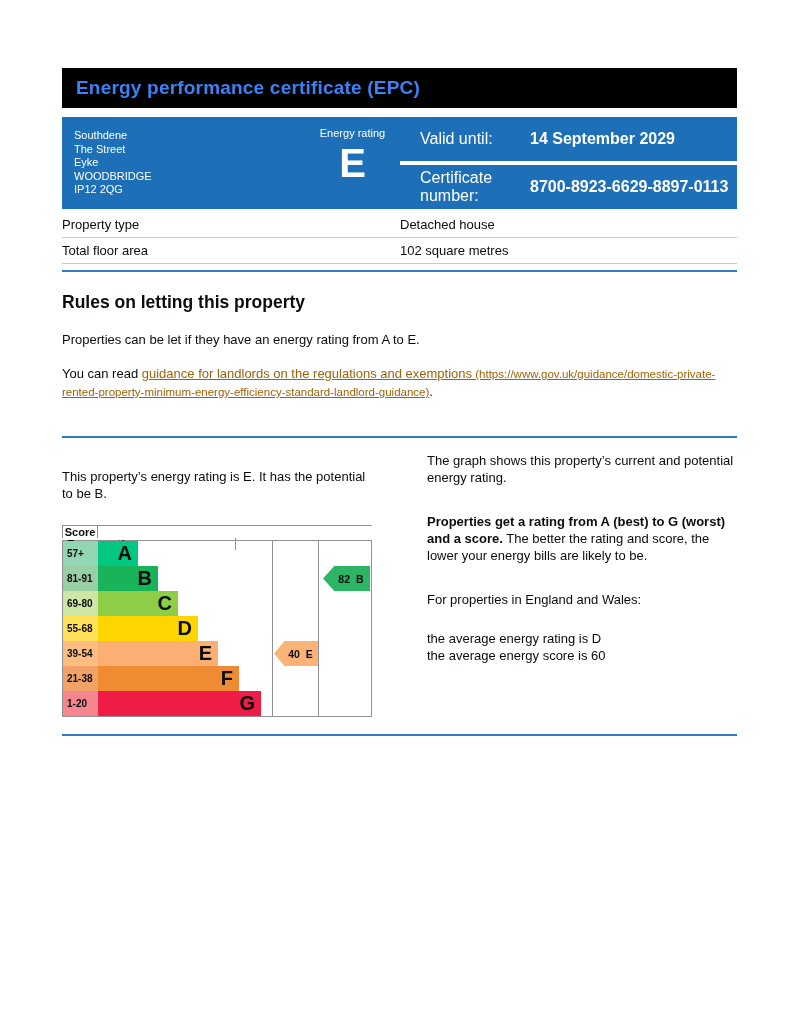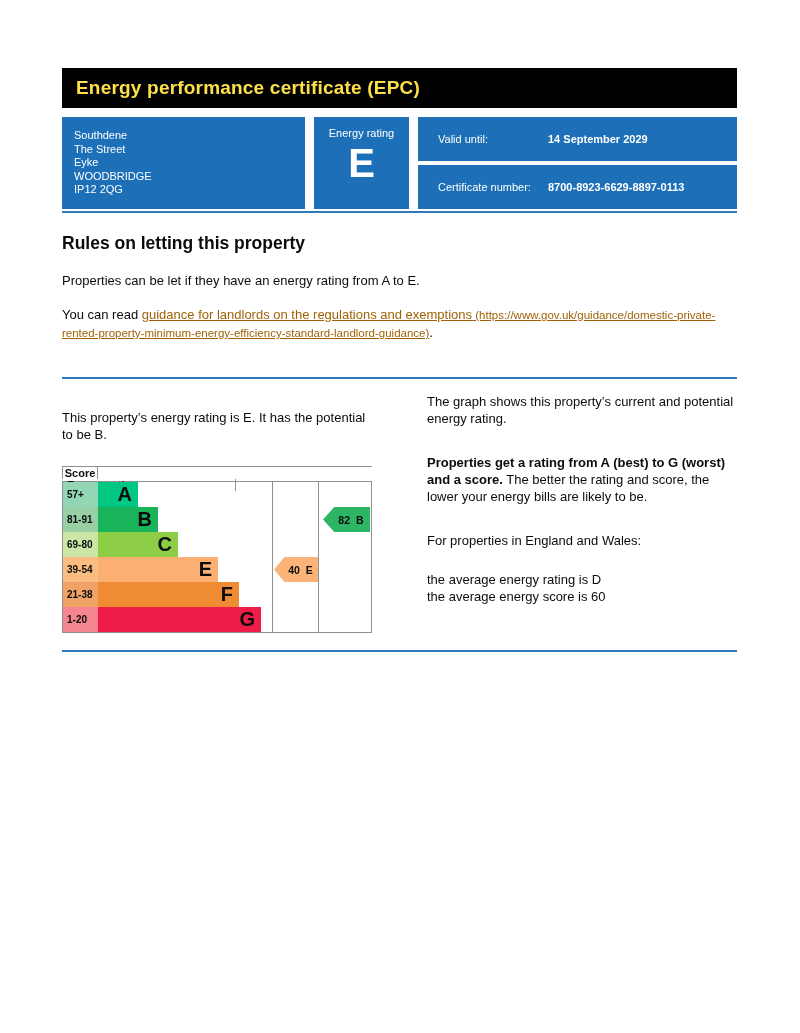--- a/index.html
+++ b/index.html
@@ -10,31 +10,31 @@
     color: #0b0c0c;
     position: relative;
   }
   .content { padding: 68px 63px 0 62px; width: 800px; }
 
   
   .doc-header {
     background: #000000; height: 40px;
     display: flex; align-items: center; padding-left: 14px;
   }
-  .doc-header h1 { color: #fde047; font-size: 19px; font-weight: bold; letter-spacing: 0.2px; }
-
-  
-  .summary { display: grid; grid-template-columns: 243px 95px 1fr; gap: 9px; margin-top: 9px; height: 88px; }
+  .doc-header h1 { color: #3b82f6; font-size: 19px; font-weight: bold; letter-spacing: 0.2px; }
+
+  
+  .summary { display: grid; grid-template-columns: 243px 95px 1fr; gap: 0; margin-top: 9px; height: 88px; }
   .blue-box { background: #1d70b8; color: #ffffff; }
   .address-box { padding: 12px 12px; font-size: 11px; line-height: 13.5px; white-space: pre-line; }
   .rating-box { text-align: center; padding-top: 10px; }
   .rating-box .label { font-size: 11px; display: block; }
   .rating-box .big-letter { font-size: 40px; font-weight: bold; line-height: 44px; display: block; margin-top: 2px; }
   .validity-col { display: flex; flex-direction: column; gap: 4px; }
-  .validity-col .blue-box { flex: 1; display: flex; align-items: center; padding-left: 20px; font-size: 11px; }
+  .validity-col .blue-box { flex: 1; display: flex; align-items: center; padding-left: 20px; font-size: 16px; }
   .validity-col .vlabel { width: 110px; flex: none; }
   .validity-col .vvalue { font-weight: bold; }
 
   
   .details { margin-top: 7px; }
   .detail-row { display: flex; align-items: center; height: 26px; border-bottom: 1px solid #c9c9c9; font-size: 13px; }
   .detail-row .dlabel { width: 338px; flex: none; }
 
   .hr-blue { border: none; border-top: 2px solid #2e7cbe; margin-top: 6px; }
   .hr-blue.mid { margin-top: 35px; }
@@ -104,20 +104,30 @@
         <span class="vlabel">Valid until:</span>
         <span class="vvalue">14 September 2029</span>
       </div>
       <div class="blue-box">
         <span class="vlabel">Certificate number:</span>
         <span class="vvalue">8700-8923-6629-8897-0113</span>
       </div>
     </div>
   </div>
 
+  <div class="details">
+      <div class="detail-row">
+        <span class="dlabel">Property type</span>
+        <span class="dvalue">Detached house</span>
+      </div>
+      <div class="detail-row">
+        <span class="dlabel">Total floor area</span>
+        <span class="dvalue">102 square metres</span>
+      </div>
+    </div>
 
   <hr class="hr-blue">
 
   <h2>Rules on letting this property</h2>
   <p class="para lead">Properties can be let if they have an energy rating from A to E.</p>
   <p class="para"><span>You can read </span><a href="#">guidance for landlords on the regulations and exemptions</a><a href="#" class="url-small"> (https://www.gov.uk/guidance/domestic-private-rented-property-minimum-energy-efficiency-standard-landlord-guidance)</a><span>.</span></p>
 
   <hr class="hr-blue mid">
 
   <div class="columns">
@@ -155,20 +165,28 @@
             </div>
             <div class="epc-row">
               <div class="epc-score" style="background: rgb(205, 229, 165);">69-80</div>
               <div class="epc-band-area">
                 <div class="epc-bar" style="background: rgb(141, 206, 70); width: 80px;">C</div>
               </div>
               <div class="epc-cur"></div>
               <div class="epc-pot"></div>
             </div>
             <div class="epc-row">
+              <div class="epc-score" style="background: rgb(255, 226, 90);">55-68</div>
+              <div class="epc-band-area">
+                <div class="epc-bar" style="background: rgb(255, 213, 0); width: 100px;">D</div>
+              </div>
+              <div class="epc-cur"></div>
+              <div class="epc-pot"></div>
+            </div>
+            <div class="epc-row">
               <div class="epc-score" style="background: rgb(251, 188, 129);">39-54</div>
               <div class="epc-band-area">
                 <div class="epc-bar" style="background: rgb(251, 175, 115); width: 120px;">E</div>
               </div>
               <div class="epc-cur">
                 <div class="epc-arrow cur" style="background: rgb(251, 179, 119);">
                   <span>40</span>
                   <span>E</span>
                 </div>
               </div>

